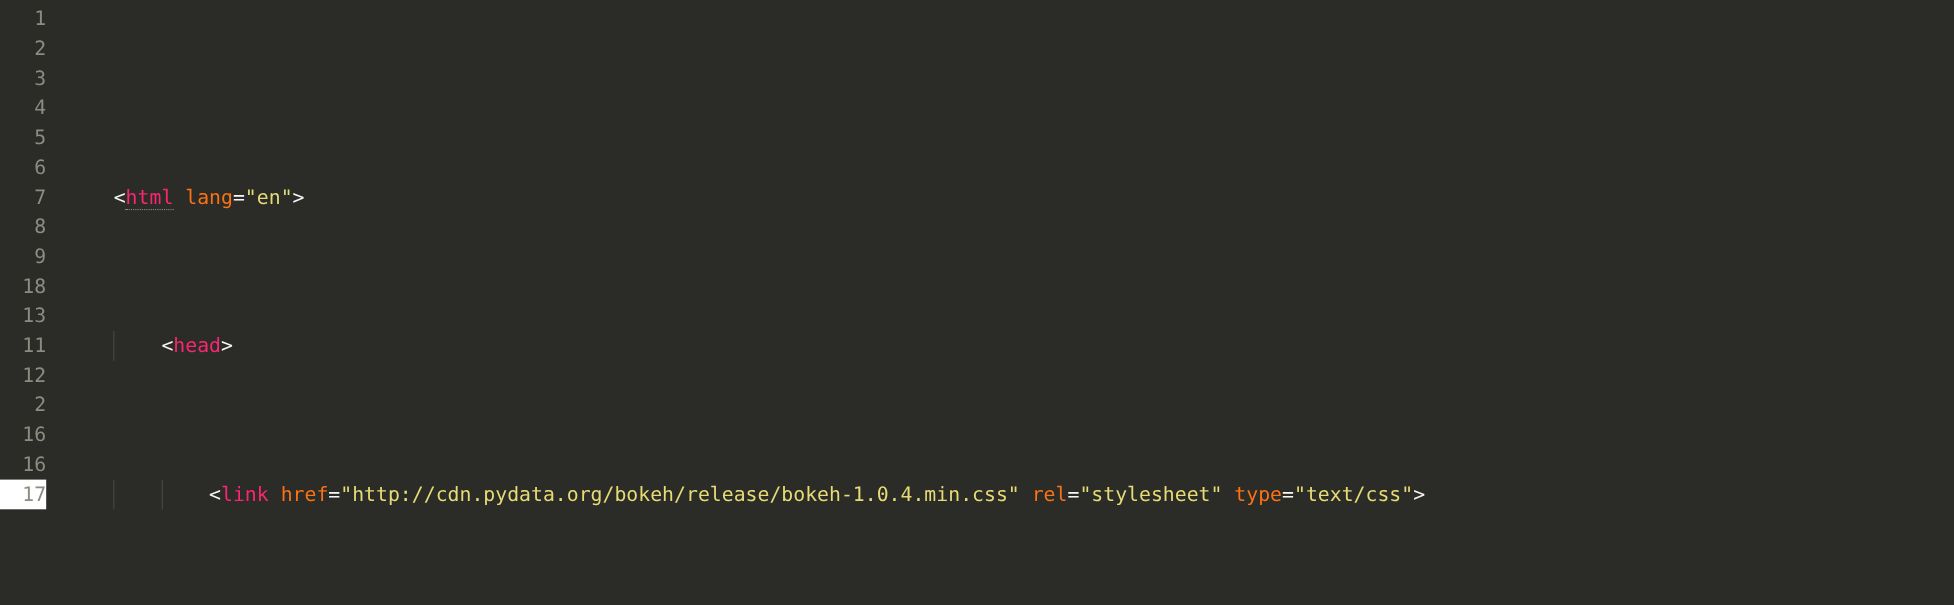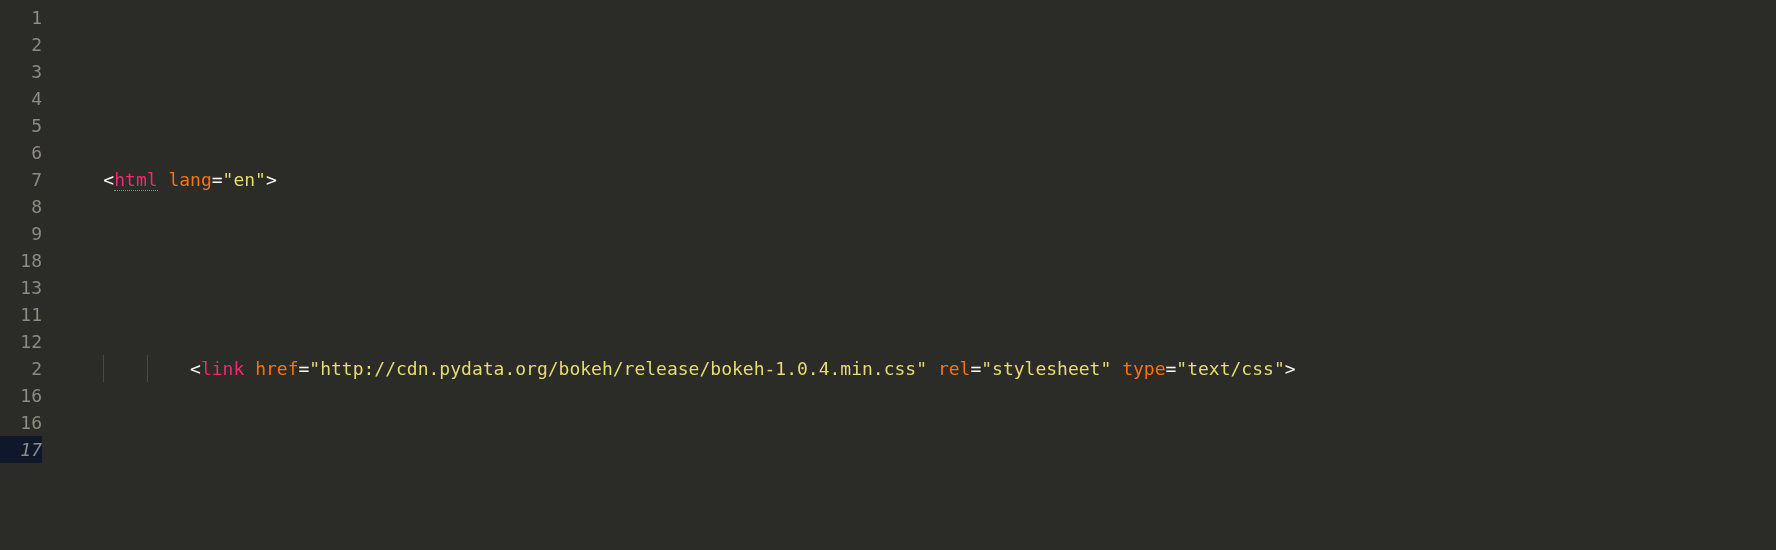--- a/index.html
+++ b/index.html
@@ -32,22 +32,21 @@
   .code {
     flex: 1;
     padding-top: 4px;
     white-space: pre;
     position: relative;
   }
   .code .line {
     height: 27px;
   }
   .gutter .ln.current {
-    background: #0f172a;
-    font-style: italic;
+    background: #ffffff;
   }
   .c-default { color: #f8f8f2; }
   .c-angle { color: #f8f8f2; }
   .c-red { color: #f92672; }
   .c-green { color: #f97316; }
   .c-yellow { color: #e6db74; }
   .underline-dotted {
     border-bottom: 1px dotted #8c8c82;
   }
   .guide {
@@ -83,20 +82,21 @@
   </div>
 
   <div class="code">
 
     
 
     
     <div class="line"><span class="c-default">    </span><span class="c-angle">&lt;</span><span class="c-red underline-dotted">html</span><span> </span><span class="c-green">lang</span><span class="c-default">=</span><span class="c-yellow">"en"</span><span class="c-angle">&gt;</span></div>
 
     
+    <div class="line"><span class="c-default">    </span><span class="guide"></span><span class="c-default">    </span><span class="c-angle">&lt;</span><span class="c-red">head</span><span class="c-angle">&gt;</span></div>
 
     
     <div class="line"><span class="c-default">    </span><span class="guide"></span><span class="c-default">    </span><span class="guide"></span><span class="c-default">    </span><span class="c-angle">&lt;</span><span class="c-red">link</span><span> </span><span class="c-green">href</span><span class="c-default">=</span><span class="c-yellow">"http://cdn.pydata.org/bokeh/release/bokeh-1.0.4.min.css"</span><span> </span><span class="c-green">rel</span><span class="c-default">=</span><span class="c-yellow">"stylesheet"</span><span> </span><span class="c-green">type</span><span class="c-default">=</span><span class="c-yellow">"text/css"</span><span class="c-angle">&gt;</span></div>
 
     
     
 
     
     
 

